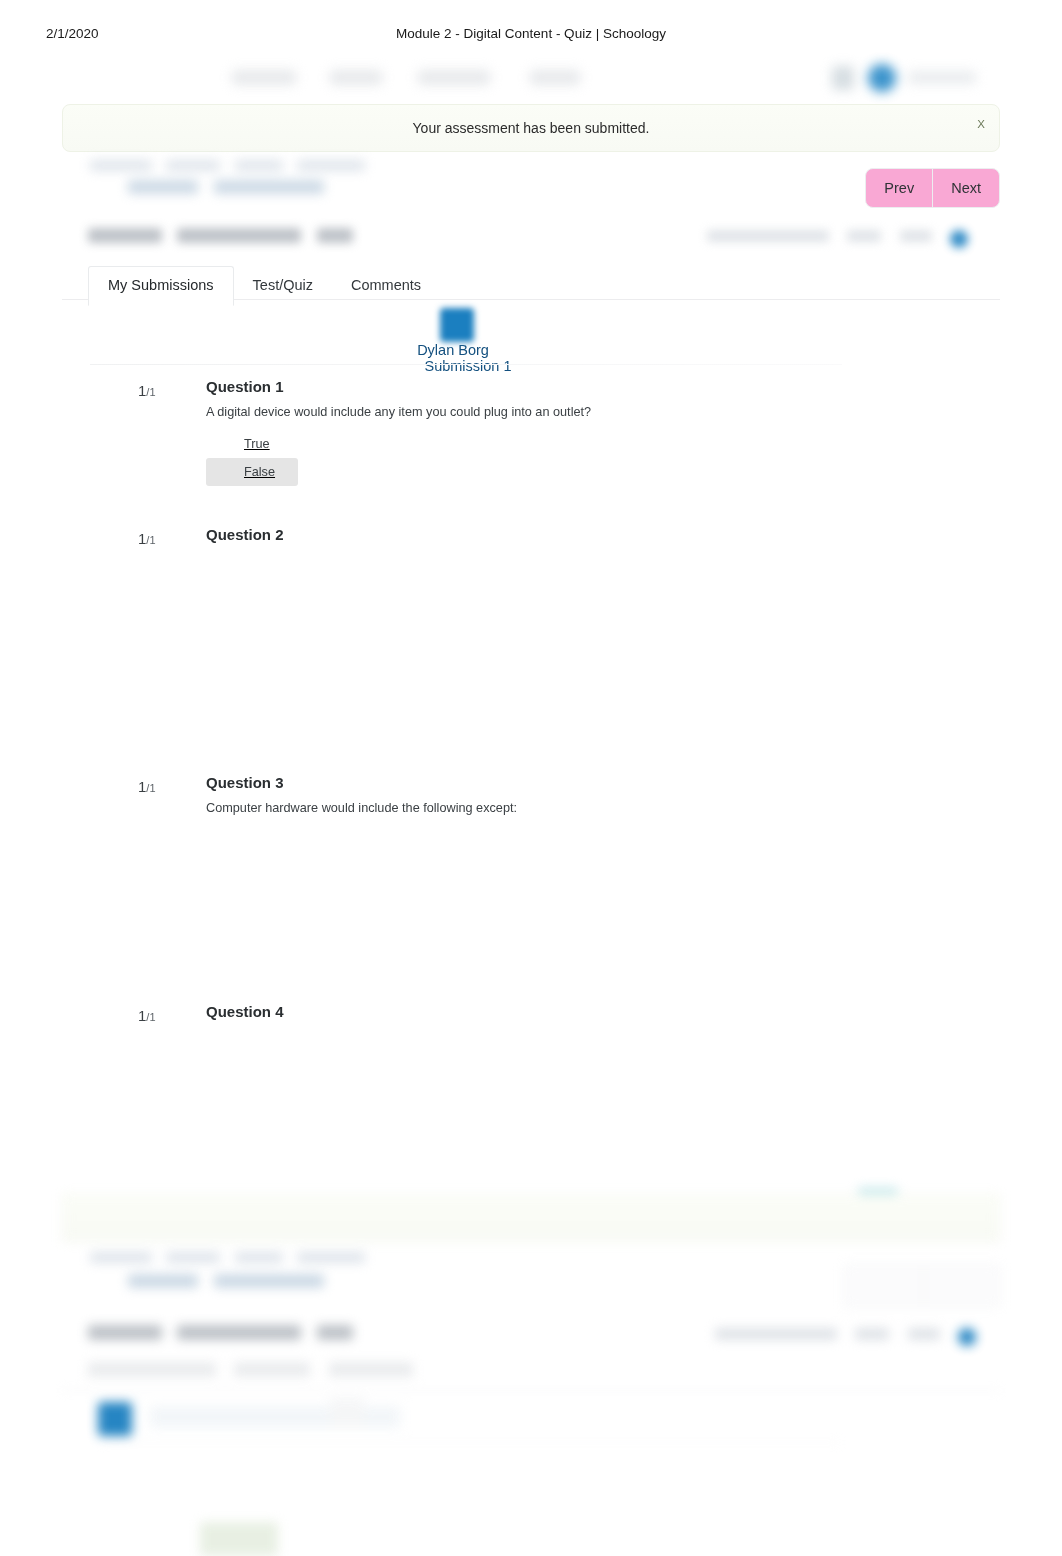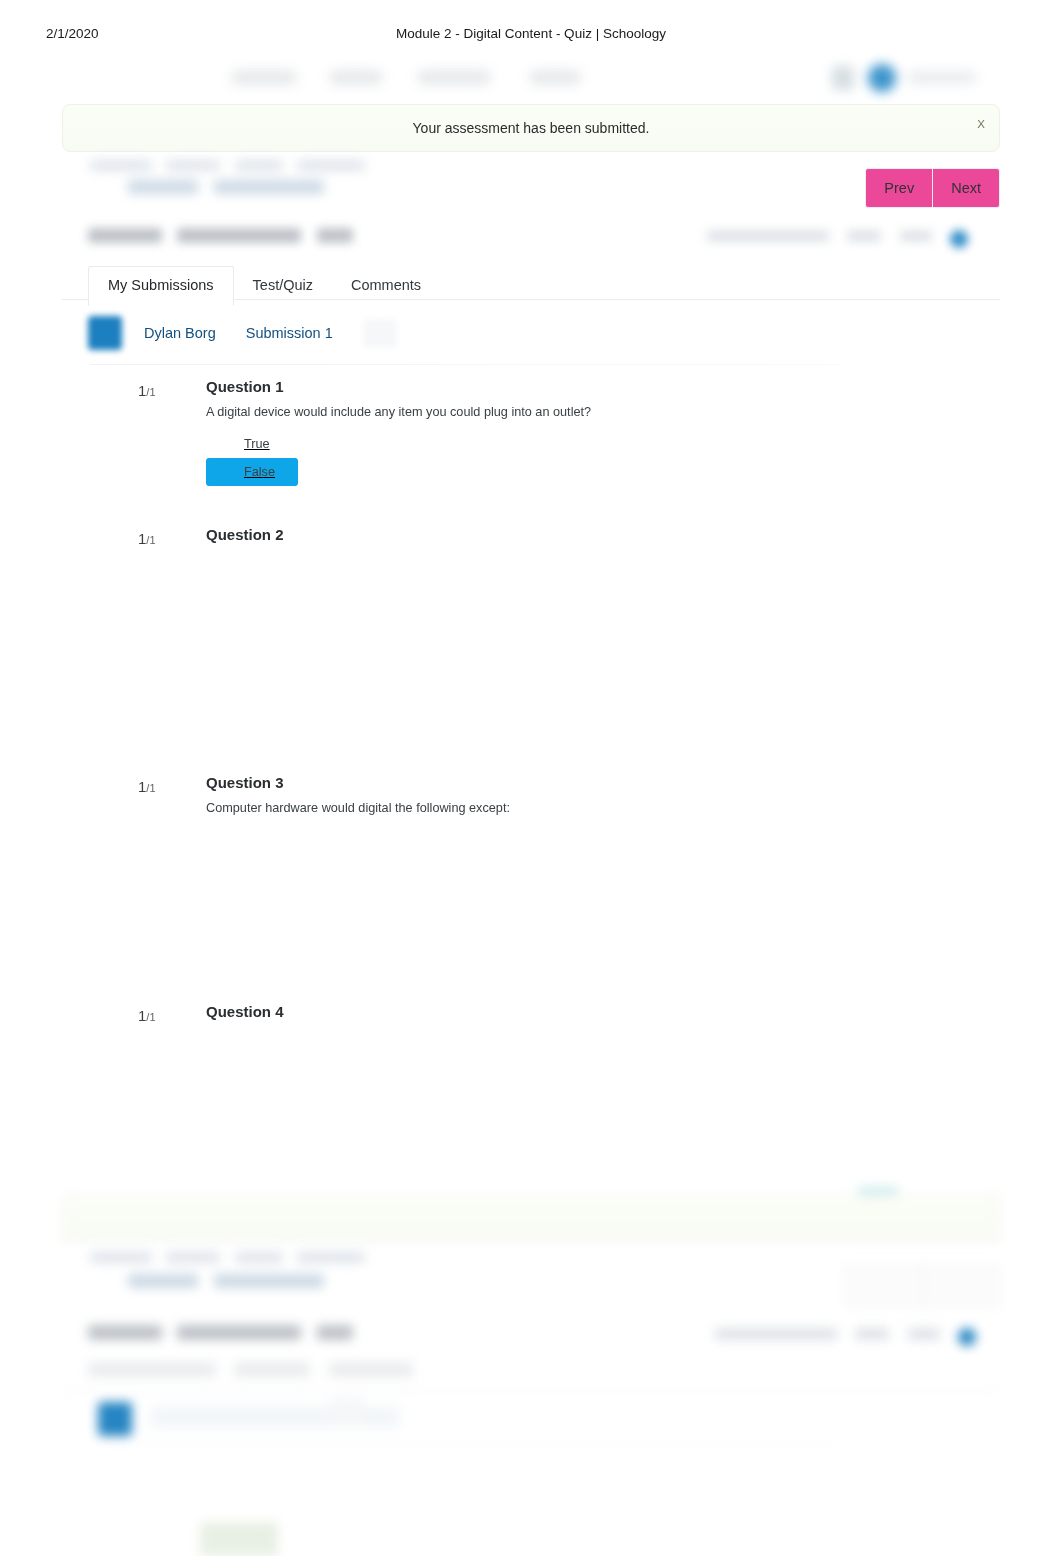--- a/index.html
+++ b/index.html
@@ -131,23 +131,23 @@
     height: 14px;
   }
   .bc-seg2 { display: inline-block; height: 14px; background: #c9d7e4; border-radius: 3px; margin-right: 12px; vertical-align: top; }
 
   
   .pager {
     position: absolute;
     top: 168px; right: 62px;
     display: flex;
     border: 1px solid #eceef0;
-    border-radius: 3px;
+    border-radius: 8px;
     overflow: hidden;
-    background: #ec4899;
+    background: #f9a8d4;
   }
   .pager button {
     border: none;
     background: transparent;
     padding: 11px 18px;
     font-size: 14.5px;
     color: #2f3336;
     font-family: "Liberation Sans", sans-serif;
     cursor: pointer;
   }
@@ -212,20 +212,21 @@
   }
 
   
   .submission-row {
     position: absolute;
     top: 308px; left: 88px;
     width: 760px;
     height: 50px;
     display: flex;
     align-items: center;
+    flex-direction: column;
   }
   .sub-avatar {
     width: 34px; height: 34px;
     border-radius: 4px;
     background: #1b7fc0;
     filter: blur(3.2px);
     margin-right: 22px;
     flex: 0 0 auto;
   }
   .sub-name {
@@ -288,21 +289,21 @@
   .choices { margin-top: 9px; padding-left: 0; text-decoration: underline; }
   .choice {
     position: relative;
     font-size: 12.7px;
     color: #3b4044;
     padding: 7px 0 7px 38px;
     width: 92px;
     border-radius: 3px;
   }
   .choice.correct {
-    background: #0ea5e9;
+    background: #e5e5e5;
     filter: blur(0.6px);
     width: 92px;
   }
   .choice.soft { filter: blur(0.4px); }
 
   
   .bottom-fragment {
     position: absolute;
     top: 1190px; left: 0;
     width: 1062px;
@@ -475,21 +476,21 @@
       <div class="q-title">Question 2</div>
     </div>
   </div>
 
   <div class="question" style="top:774px">
     <div class="q-score" style="top:4px">
       <span>1</span><span class="denom">/1</span>
     </div>
     <div class="q-body">
       <div class="q-title">Question 3</div>
-      <div class="q-text">Computer hardware would digital the following except:</div>
+      <div class="q-text">Computer hardware would include the following except:</div>
     </div>
   </div>
 
   <div class="question" style="top:1003px">
     <div class="q-score" style="top:4px">
       <span>1</span><span class="denom">/1</span>
     </div>
     <div class="q-body">
       <div class="q-title">Question 4</div>
     </div>

